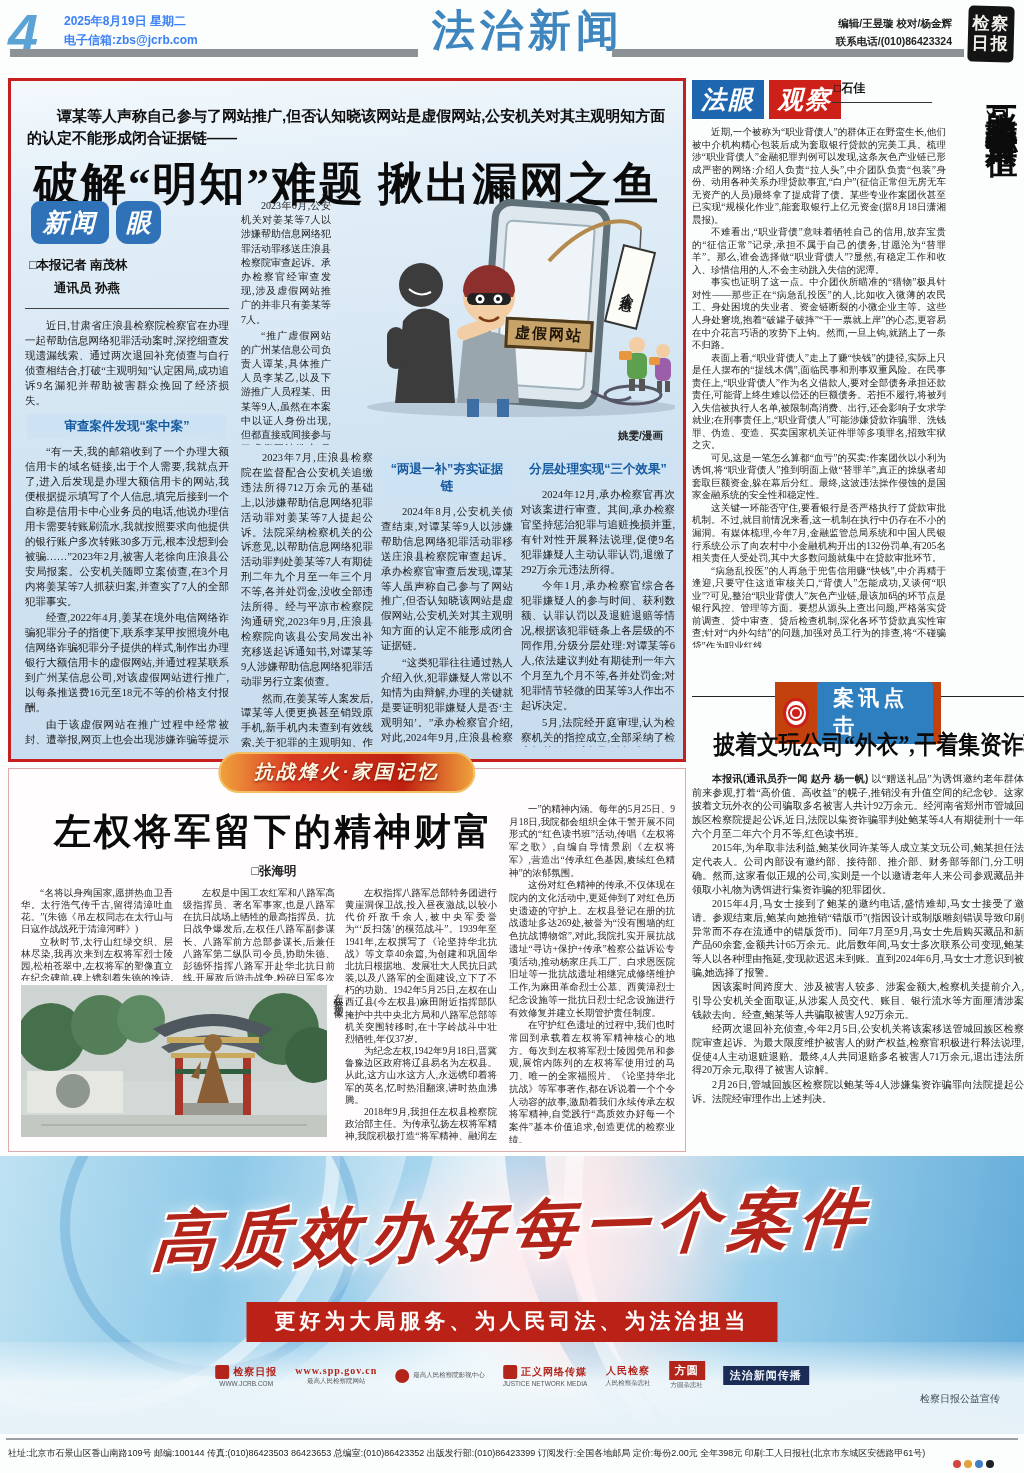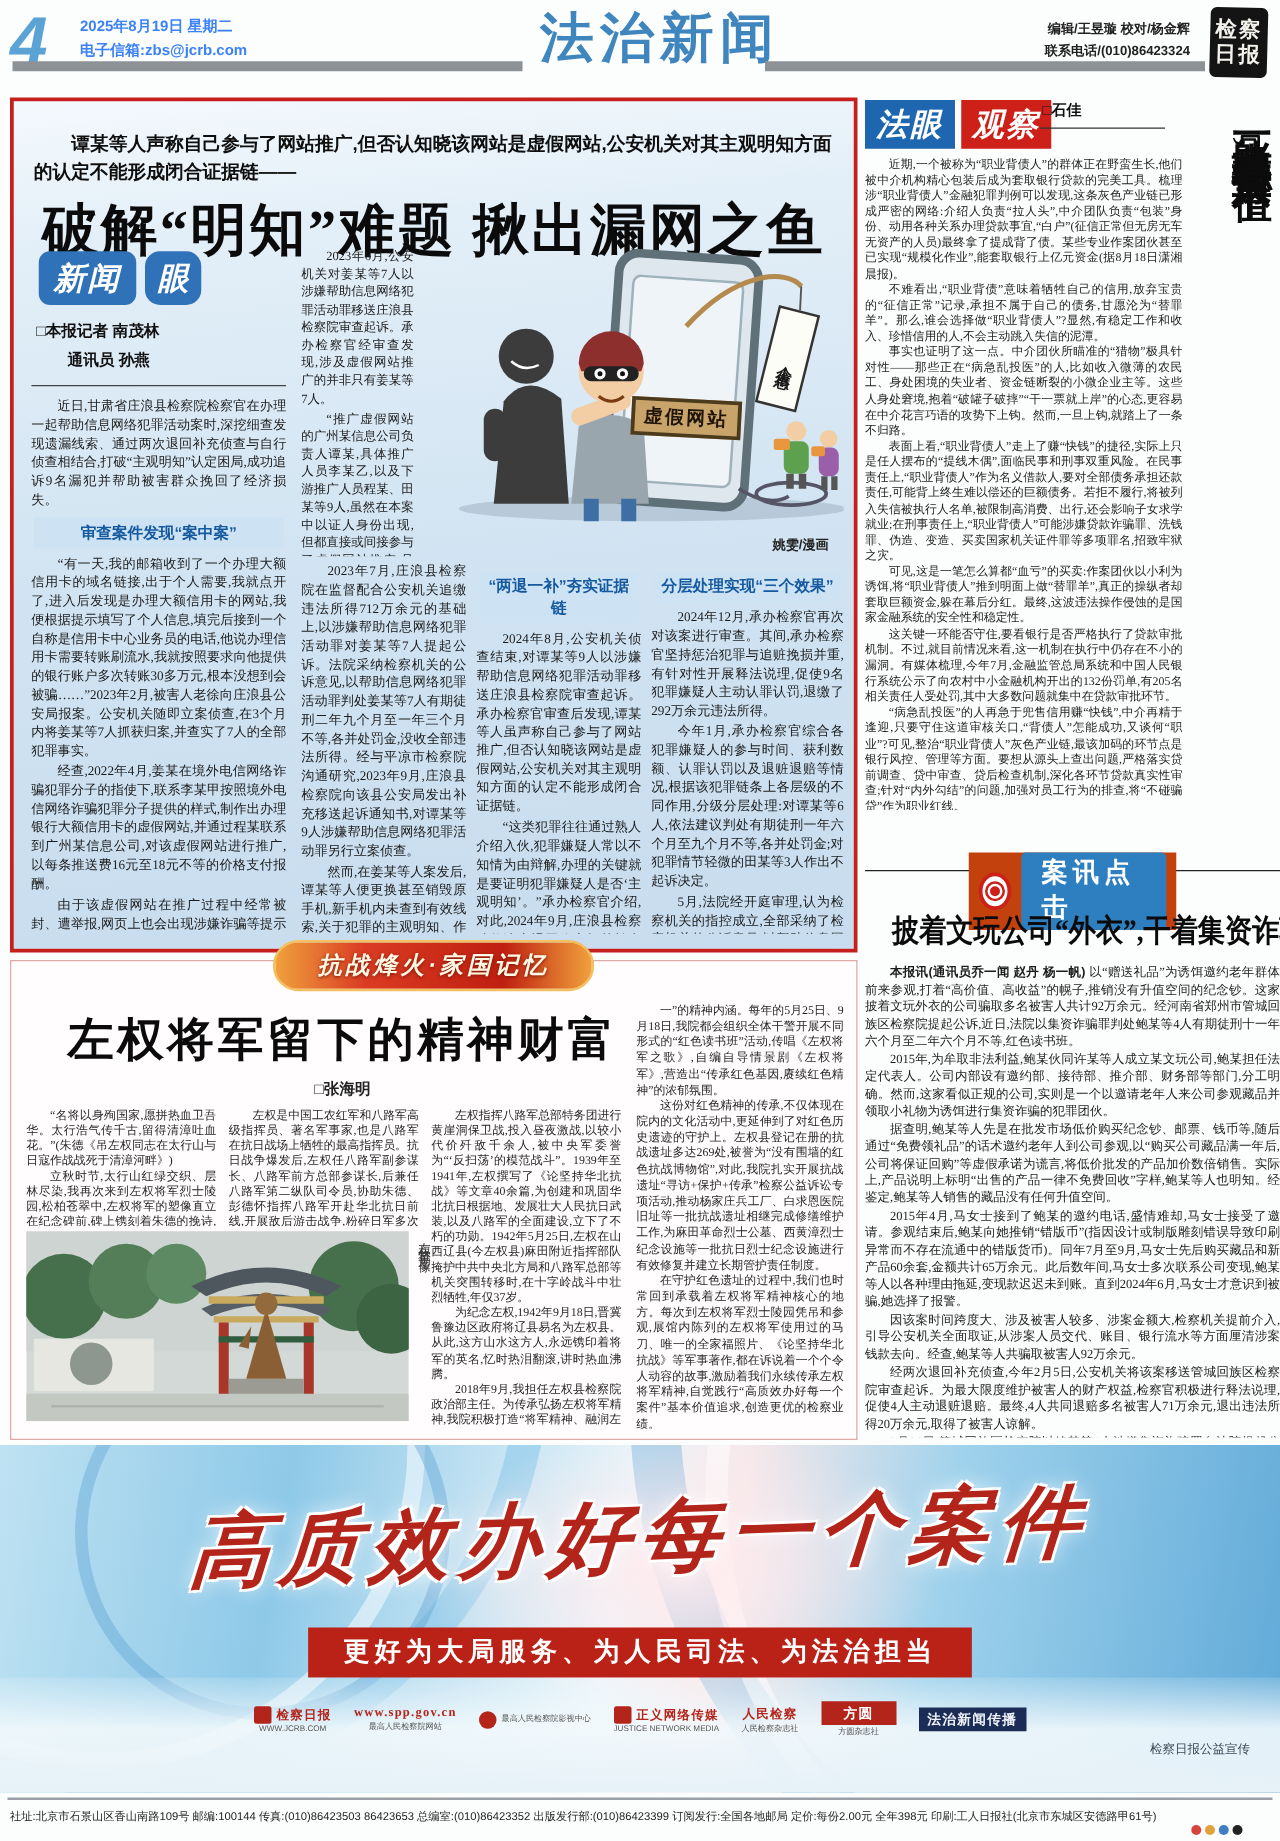--- a/index.html
+++ b/index.html
@@ -92,21 +92,21 @@
   .slogan-bar { position:absolute; left:50%; top:146px; transform:translateX(-50%); background:#ba2217; color:#fff; font-size:21px; font-weight:bold; letter-spacing:4px; padding:5px 28px 7px; white-space:nowrap; }
   .floor { position:absolute; bottom:0; left:0; width:100%; height:92px; background:linear-gradient(180deg,rgba(255,255,255,0.15),rgba(242,249,252,0.9) 45%,#e6f1f8); }
   .logos { position:absolute; left:50%; bottom:44px; transform:translateX(-50%); display:flex; align-items:center; gap:18px; white-space:nowrap; }
   .lg { display:flex; flex-direction:column; align-items:center; gap:1px; }
   .lg-row { display:flex; align-items:center; gap:4px; }
   .lg-icon-sq { width:14px; height:14px; background:#b3251a; border-radius:2px; }
   .lg-icon-ci { width:14px; height:14px; background:#b3251a; border-radius:50%; }
   .lg-n { font-size:10px; font-weight:900; color:#b3251a; font-family:"Liberation Serif",serif; letter-spacing:1px; }
   .lg-s { font-size:6.5px; color:#555; }
   .lg-badge { background:#1b2d56; color:#eef2f8; font-size:11px; font-weight:bold; padding:2px 7px; letter-spacing:1px; }
-  .lg-redbox { background:#b3251a; color:#fff; font-size:11px; font-weight:bold; padding:2px 18px; letter-spacing:1px; }
+  .lg-redbox { background:#b3251a; color:#fff; font-size:11px; font-weight:bold; padding:2px 6px; letter-spacing:1px; }
   .banner-credit { position:absolute; right:24px; bottom:28px; font-size:10px; color:#3c4a58; }
 
   
   #footer { position:absolute; left:0; top:1438px; width:1024px; height:35px; }
   .foot-rule { border-top:2px solid #9aa0a5; margin:0 6px; }
   .foot-line { font-size:9px; color:#1e1e1e; margin:7px 8px 0; white-space:nowrap; }
   .dots { position:absolute; right:30px; top:22px; display:flex; gap:3px; }
   .dot { width:8px; height:8px; border-radius:50%; }
 </style>
 </head>
@@ -249,21 +249,20 @@
     <div class="case-tag">
       <span class="target">
           <i></i>
         </span>
       <span class="case-banner">案讯点击</span>
     </div>
     <h2 class="case-headline">披着文玩公司“外衣”,干着集资诈骗勾当</h2>
     <div class="case-body">
       <p><span class="lead-label">本报讯(通讯员乔一闻 赵丹 杨一帆) </span><span>以“赠送礼品”为诱饵邀约老年群体前来参观,打着“高价值、高收益”的幌子,推销没有升值空间的纪念钞。这家披着文玩外衣的公司骗取多名被害人共计92万余元。经河南省郑州市管城回族区检察院提起公诉,近日,法院以集资诈骗罪判处鲍某等4人有期徒刑十一年六个月至二年六个月不等,红色读书班。</span></p>
       <p>2015年,为牟取非法利益,鲍某伙同许某等人成立某文玩公司,鲍某担任法定代表人。公司内部设有邀约部、接待部、推介部、财务部等部门,分工明确。然而,这家看似正规的公司,实则是一个以邀请老年人来公司参观藏品并领取小礼物为诱饵进行集资诈骗的犯罪团伙。</p>
-      <p>据查明,鲍某等人先是在批发市场低价购买纪念钞、邮票、钱币等,随后通过“免费领礼品”的话术邀约老年人到公司参观,以“购买公司藏品满一年后,公司将保证回购”等虚假承诺为谎言,将低价批发的产品加价数倍销售。实际上,产品说明上标明“出售的产品一律不免费回收”字样,鲍某等人也明知。经鉴定,鲍某等人销售的藏品没有任何升值空间。</p>
       <p>2015年4月,马女士接到了鲍某的邀约电话,盛情难却,马女士接受了邀请。参观结束后,鲍某向她推销“错版币”(指因设计或制版雕刻错误导致印刷异常而不存在流通中的错版货币)。同年7月至9月,马女士先后购买藏品和新产品60余套,金额共计65万余元。此后数年间,马女士多次联系公司变现,鲍某等人以各种理由拖延,变现款迟迟未到账。直到2024年6月,马女士才意识到被骗,她选择了报警。</p>
       <p>因该案时间跨度大、涉及被害人较多、涉案金额大,检察机关提前介入,引导公安机关全面取证,从涉案人员交代、账目、银行流水等方面厘清涉案钱款去向。经查,鲍某等人共骗取被害人92万余元。</p>
       <p>经两次退回补充侦查,今年2月5日,公安机关将该案移送管城回族区检察院审查起诉。为最大限度维护被害人的财产权益,检察官积极进行释法说理,促使4人主动退赃退赔。最终,4人共同退赔多名被害人71万余元,退出违法所得20万余元,取得了被害人谅解。</p>
       <p>2月26日,管城回族区检察院以鲍某等4人涉嫌集资诈骗罪向法院提起公诉。法院经审理作出上述判决。</p>
     </div>
   </section>
 
   <section id="memory">
     <div class="ribbon">抗战烽火·家国记忆</div>
     <h2 class="mem-headline">左权将军留下的精神财富</h2>

